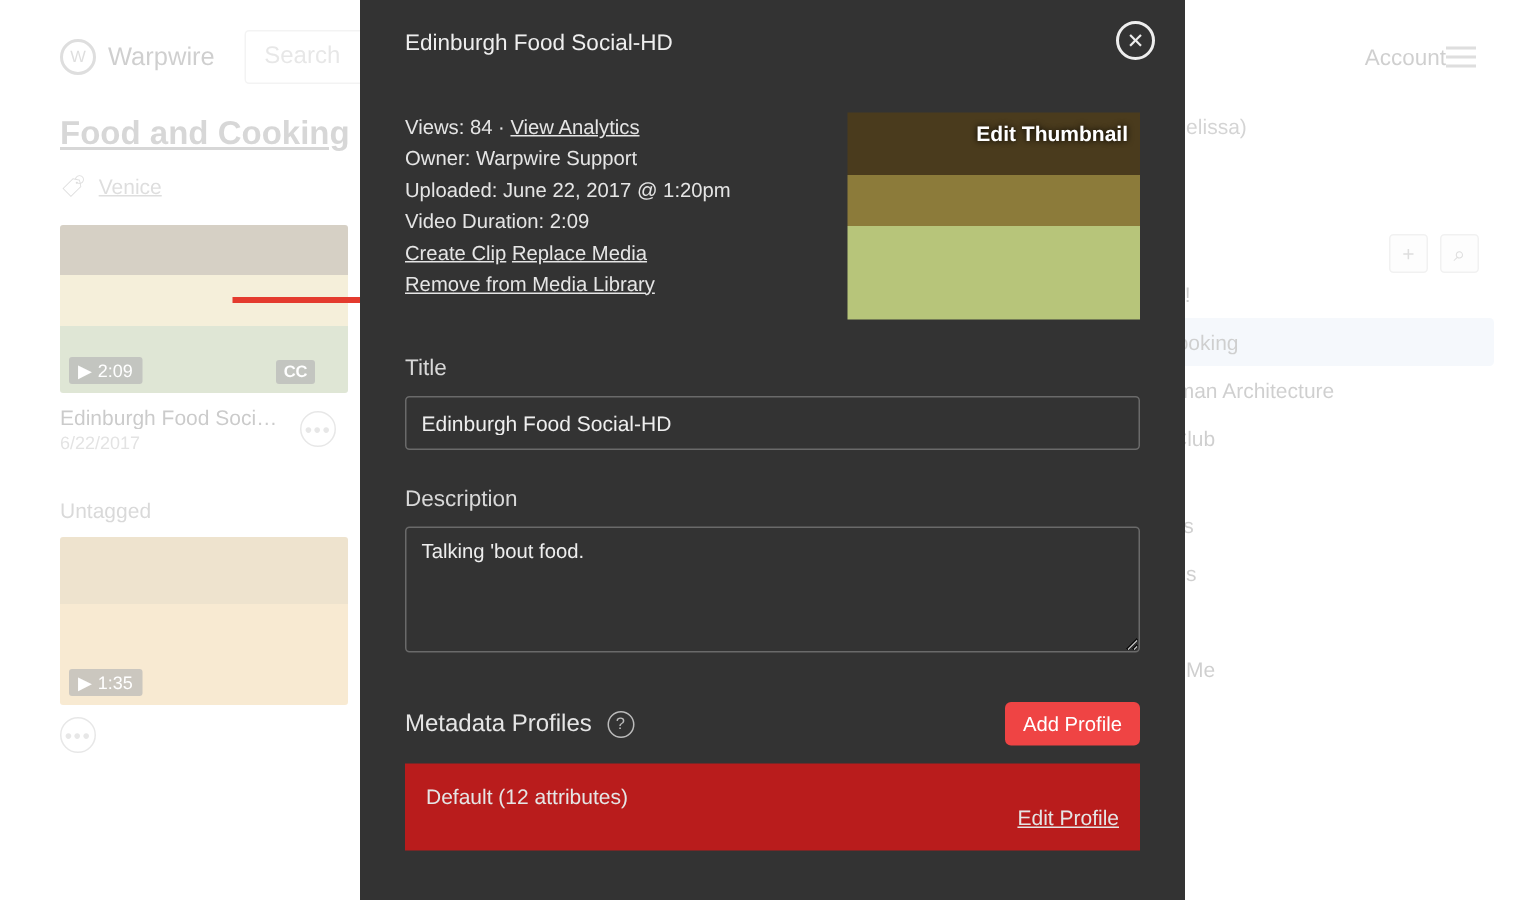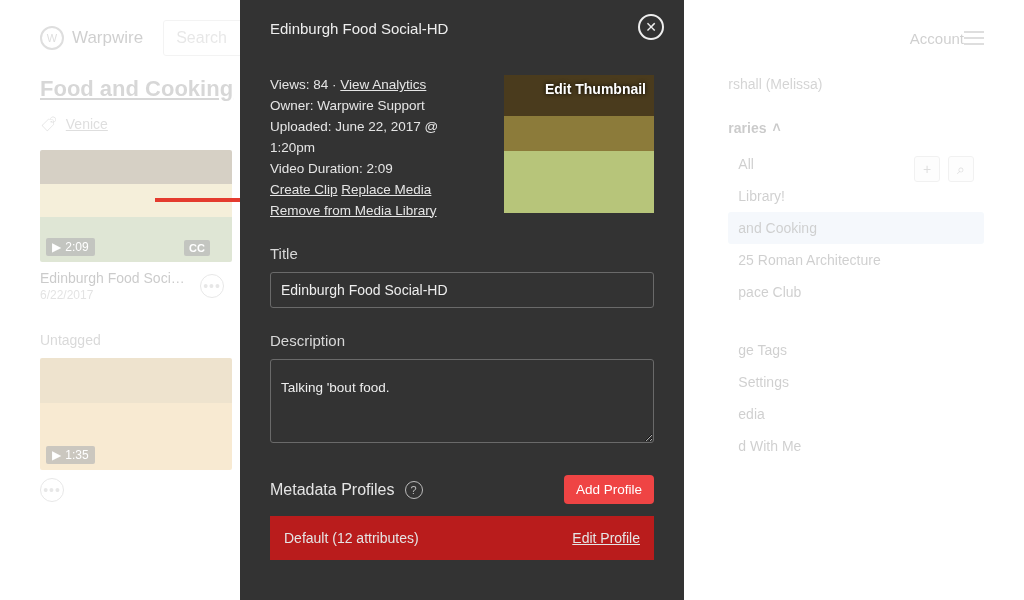--- a/index.html
+++ b/index.html
@@ -9,21 +9,21 @@
 .bg { position: absolute; inset: 0; }
 .header { display: flex; align-items: center; padding: 20px 40px; gap: 20px; }
 .logo { display: flex; align-items: center; gap: 8px; font-size: 17px; color: #555; font-weight: 500; }
 .logo-ring { width: 24px; height: 24px; border: 2px solid #888; border-radius: 50%; display: flex; align-items: center; justify-content: center; font-size: 11px; color: #888; background:#fff;}
 .search { flex: 0 0 350px; border: 1px solid #d5d5d5; border-radius: 3px; padding: 8px 12px; color: #aaa; background:#fff;}
 .spacer { flex: 1; }
 .account { display: flex; align-items: center; gap: 0; color: #555; font-size: 15px; }
 .burger { display: flex; flex-direction: column; gap: 4px; }
 .burger span { width: 20px; height: 2px; background: #888; }
 
-.main { display: flex; padding: 0 40px 0 40px; }
+.main { display: flex; padding: 0 28px 0 40px; }
 .col-left { width: 700px; }
 .page-title a { color: #707070; font-size: 22px; font-weight: 600; text-decoration: underline; }
 .tag-row { margin: 14px 0 18px; display: flex; align-items: center; gap: 8px; color: #888; }
 .tag-row a { color: #888; text-decoration: underline; font-size: 14px; }
 .tag-icon { transform: rotate(90deg); font-size: 14px; }
 
 .thumb { width: 192px; height: 112px; background: #ccc; position: relative; border-radius: 2px; overflow:hidden;}
 .thumb-prod { background: linear-gradient(#6b5630 0 30%, #d9c77c 30% 60%, #8ea46a 60% 100%); }
 .thumb-clip { background: linear-gradient(#c2994f 0 40%, #e6b45e 40% 100%); }
 .dur { position: absolute; left: 6px; bottom: 6px; background: rgba(0,0,0,.7); color: #fff; font-size: 12px; padding: 2px 6px; border-radius: 2px; display:flex;align-items:center;gap:4px;}
@@ -46,36 +46,36 @@
 
 
 .scrim { position: absolute; inset: 0; background: rgba(255,255,255,.72); }
 
 
 .arrow { position: absolute; top: 190px; left: 155px; width: 105px; height: 20px; pointer-events:none;}
 .arrow-line { position:absolute; top:8px; left:0; right:12px; height:4px; background:#e43b2e;}
 .arrow-head { position:absolute; right:0; top:0; width:0;height:0;border-top:10px solid transparent;border-bottom:10px solid transparent;border-left:14px solid #e43b2e;}
 
 
-.modal { position: absolute; top: 0; left: 240px; width: 444px; height: 600px; background: #333; color: #e5e5e5; padding: 20px 30px 0; overflow:hidden;}
+.modal { position: absolute; top: 0; left: 240px; width: 550px; height: 600px; background: #333; color: #e5e5e5; padding: 20px 30px 0; overflow:hidden;}
 .m-title { font-size: 15px; color:#eee; }
 .m-close { position: absolute; top: 14px; right: 20px; width: 26px; height: 26px; border: 2px solid #eee; border-radius: 50%; display: flex; align-items: center; justify-content: center; font-size: 14px; color: #eee; cursor:pointer;}
 .m-top { display: flex; gap: 30px; margin-top: 38px; }
 .m-meta { font-size: 13.5px; line-height: 1.55; }
 .m-meta .u { text-decoration: underline; cursor:pointer; display:inline-block;}
 .m-thumb { width: 245px; height: 138px; background: linear-gradient(#4a3b1d 0 30%, #8c7b3a 30% 55%, #b7c57a 55% 100%); position: relative; }
 .m-thumb .et { position: absolute; top: 6px; right: 8px; font-weight: 600; font-size: 14px; color:#fff; text-shadow:0 0 4px #000;}
 .m-label { margin-top: 24px; font-size: 15px; color: #d8d8d8; }
 .m-input { width: 100%; margin-top: 10px; background: #333; border: 1px solid #6a6a6a; border-radius: 3px; padding: 9px 10px; color: #eee; font-size: 14px; }
-.m-textarea { width: 100%; margin-top: 10px; background: #333; border: 1px solid #6a6a6a; border-radius: 3px; padding: 20px 10px; color: #eee; font-size: 13.5px; height: 84px; resize: both; }
+.m-textarea { width: 100%; margin-top: 10px; background: #333; border: 1px solid #6a6a6a; border-radius: 3px; padding: 8px 10px; color: #eee; font-size: 13.5px; height: 84px; resize: both; }
 .m-row { display:flex; align-items:center; margin-top: 28px; gap:10px;}
 .qmark { width:18px;height:18px;border:1.5px solid #bbb;border-radius:50%;display:flex;align-items:center;justify-content:center;font-size:11px;color:#bbb;}
 .addp { margin-left:auto; background:#ef4444; color:#fff; border:none; border-radius:4px; padding:7px 12px; font-size:13.5px; cursor:pointer;}
 .prof { margin-top: 12px; background:#b91c1c; padding: 14px 14px; display:flex; font-size:14px;}
-.prof .ep { margin-left:auto; text-decoration: underline; cursor:pointer;}
+.prof .ep { margin-left:auto; text-decoration: underline; cursor:pointer;margin-top:14px;}
 </style>
 </head>
 <body>
 
 <div class="bg">
   <div class="header">
     <div class="logo">
       <span class="logo-ring">W</span>
       <span>Warpwire</span>
     </div>

